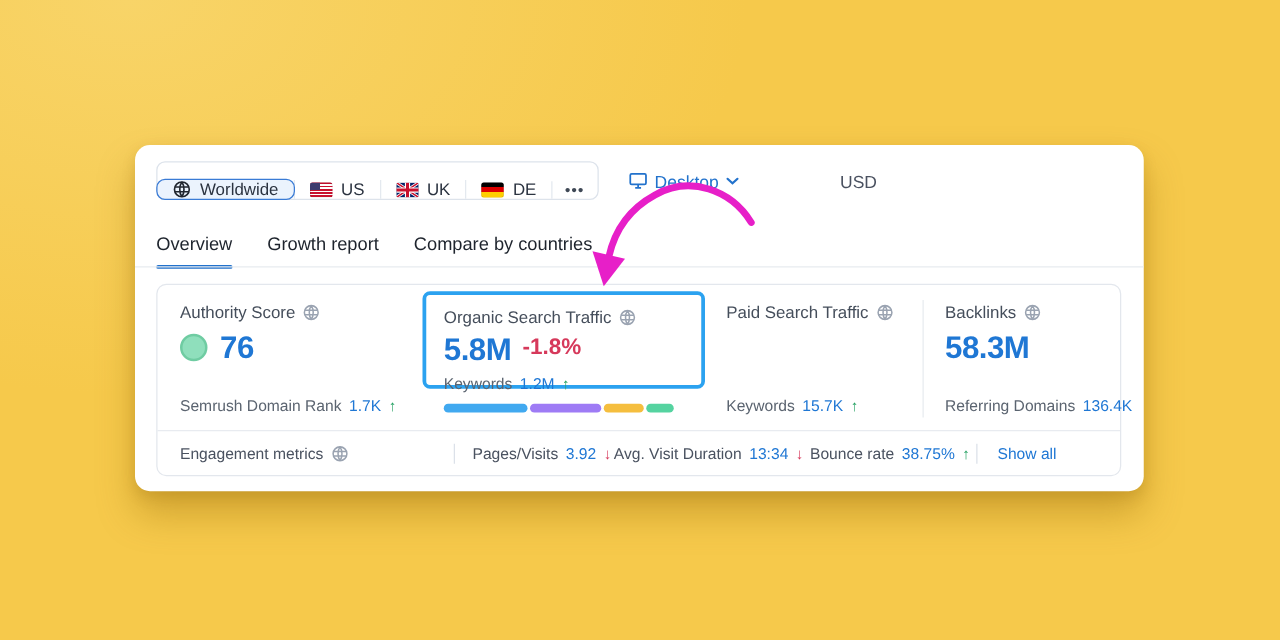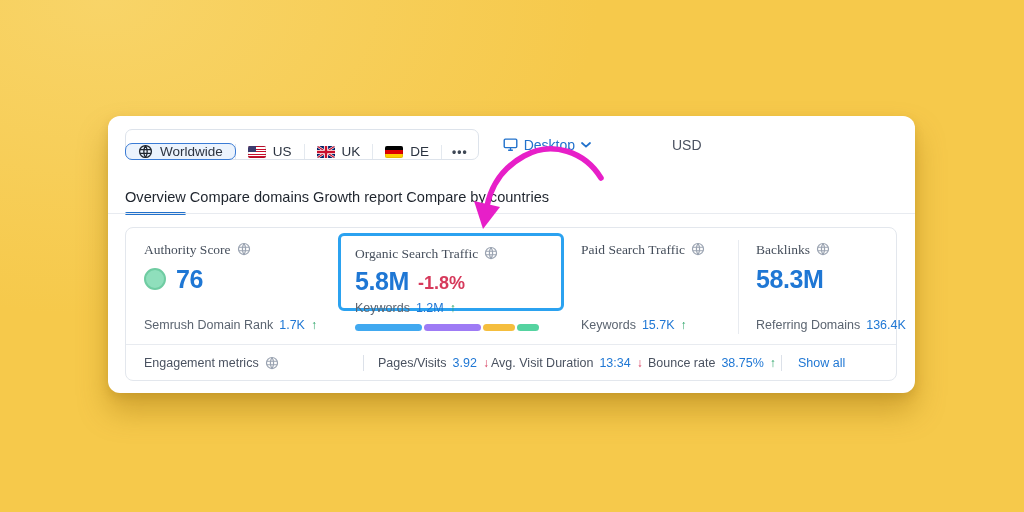--- a/index.html
+++ b/index.html
@@ -34,29 +34,29 @@
   .seg + .seg{border-left:1px solid #E4E9EF;}
   .seg.selected{background:#EBF3FD;border:1px solid #3A7BD5;border-radius:7px;margin:-1px;z-index:1;}
   .seg.more{padding:0 10px;font-size:12px;letter-spacing:1px;color:#3F4855;font-weight:700;}
   .flag{width:18px;height:12px;border-radius:2px;box-shadow:inset 0 0 0 0.5px rgba(0,0,0,.18);overflow:hidden;flex:none;position:relative;}
   .flag-us{background:repeating-linear-gradient(#C8102E 0 1.3px,#fff 1.3px 2.6px);}
   .flag-us::after{content:"";position:absolute;left:0;top:0;width:8px;height:6px;background:#3C3B6E;}
   .flag-de{background:linear-gradient(#000 0 33.3%,#D00 33.3% 66.6%,#FFCE00 66.6% 100%);}
   .device{display:flex;align-items:center;gap:6px;margin-left:24px;font-size:14px;color:#2272CC;cursor:pointer;}
   .usd{position:absolute;left:564px;top:21px;font-size:14px;color:#4A5160;}
   
-  .tabs{position:absolute;left:17px;top:72px;height:26px;display:flex;gap:4px;font-size:14.6px;color:#1E242D;align-items:center;}
+  .tabs{position:absolute;left:17px;top:72px;height:26px;display:flex;gap:28px;font-size:14.6px;color:#1E242D;}
   .tab{position:relative;padding-bottom:9px;cursor:pointer;white-space:nowrap;}
   .tab.active::after{content:"";position:absolute;left:0;right:0;bottom:-1px;height:3px;background:#2272CC;border-radius:2px;}
   .tabs-divider{position:absolute;left:0;right:0;top:97px;height:1px;background:var(--divider);}
   
   .panel{position:absolute;left:17px;top:111px;width:772px;height:154px;border:1px solid #E3E7ED;border-radius:8px;background:#fff;}
   .col{position:absolute;top:14px;}
-  .metric-title{display:flex;align-items:flex-start;gap:6px;font-size:13.5px;color:var(--title-gray);white-space:nowrap;font-family:Liberation Serif, serif;}
-  .metric-value-row{margin-top:8px;display:flex;align-items:flex-end;gap:9px;}
+  .metric-title{display:flex;align-items:flex-end;gap:6px;font-size:13.5px;color:var(--title-gray);white-space:nowrap;}
+  .metric-value-row{margin-top:8px;display:flex;align-items:flex-start;gap:9px;}
   .metric-value{font-size:25px;font-weight:700;color:var(--accent-blue);letter-spacing:-.4px;line-height:1.05;}
   .change{font-size:18px;font-weight:700;}
   .change.neg{color:var(--negative);}
   .change.pos{color:var(--positive);}
   .sub{position:absolute;top:76px;left:0;display:flex;align-items:center;gap:6px;font-size:12.5px;color:var(--sub-gray);white-space:nowrap;justify-content:space-between;}
   .sub .val{color:var(--accent-blue);}
   .arrow{font-size:12px;font-weight:700;}
   .arrow.up{color:var(--positive);}
   .arrow.down{color:var(--negative);}
   .score-row{display:flex;align-items:center;gap:10px;margin-top:8px;}
@@ -132,21 +132,20 @@
             <path d="M1 1l4 3.6L9 1"></path>
           </svg>
       </span>
     </div>
   </div>
 
   <div class="usd">USD</div>
 
   <div class="tabs">
     <div class="tab active">Overview</div>
-    <div class="tab">Compare domains</div>
     <div class="tab">Growth report</div>
     <div class="tab">Compare by countries</div>
   </div>
   <div class="tabs-divider"></div>
 
   <div class="panel">
 
     <div class="col" style="left:18px">
       <div class="metric-title">
         <span>Authority Score</span>

